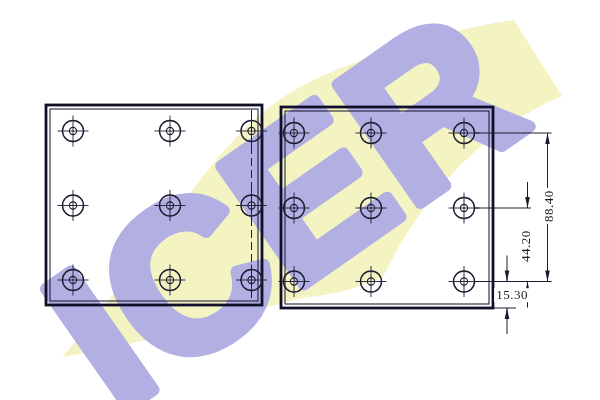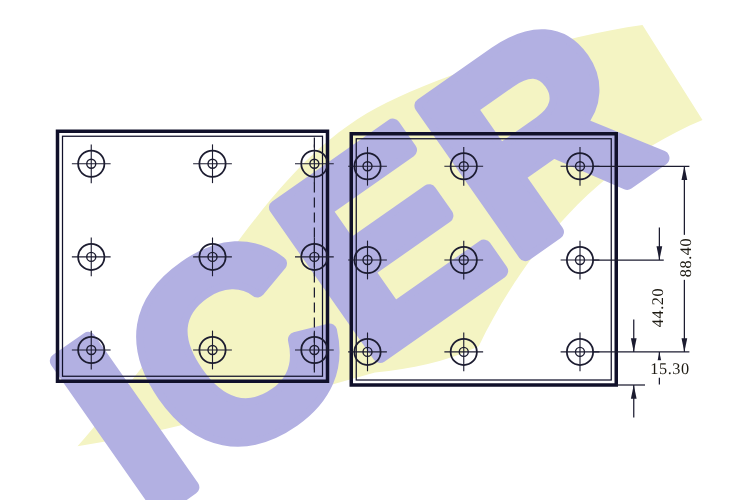--- a/index.html
+++ b/index.html
@@ -119,14 +119,14 @@
       <line x1="527.5" y1="281.5" x2="527.5" y2="307.5" stroke="#1c1c30" stroke-width="1"></line>
       <polygon points="527.5,281.5 525.2,292.5 529.8,292.5" fill="#1c1c30"></polygon>
       <line x1="507" y1="255.5" x2="507" y2="281.5" stroke="#1c1c30" stroke-width="1"></line>
       <polygon points="507,281.5 504.7,270.5 509.3,270.5" fill="#1c1c30"></polygon>
       <line x1="507" y1="308" x2="507" y2="334" stroke="#1c1c30" stroke-width="1"></line>
       <polygon points="507,308 504.7,319 509.3,319" fill="#1c1c30"></polygon>
     </svg>
 
   <div class="dim-label" style="left: 549px; top: 206px; transform: translate(-50%, -50%) rotate(-90deg); color: rgb(29, 26, 18);">88.40</div>
   <div class="dim-label" style="left: 526px; top: 246px; transform: translate(-50%, -50%) rotate(-90deg); color: rgb(29, 26, 18);">44.20</div>
-  <div class="dim-label" style="left: 536px; top: 295px; transform: translate(-50%, -50%) rotate(0deg); color: rgb(29, 26, 18);">15.30</div>
+  <div class="dim-label" style="left: 512px; top: 295px; transform: translate(-50%, -50%) rotate(0deg); color: rgb(29, 26, 18);">15.30</div>
 </div>
 
 </body></html>

